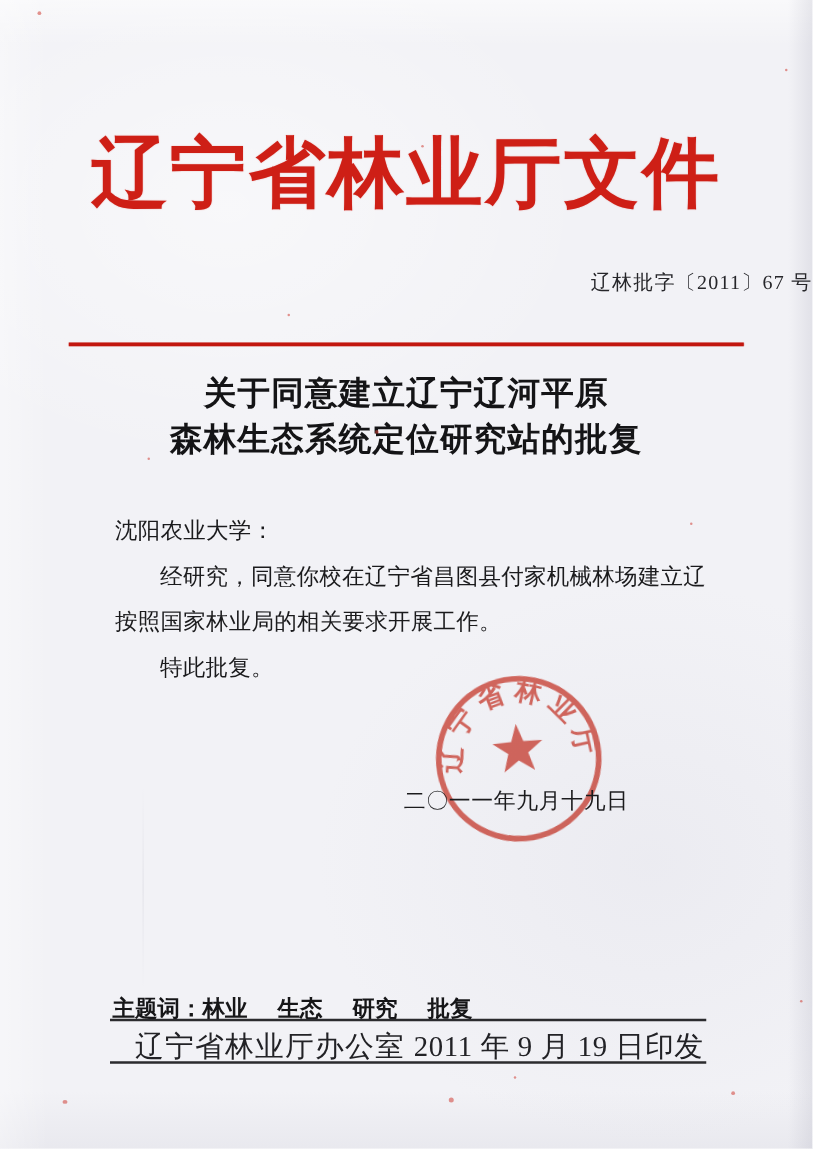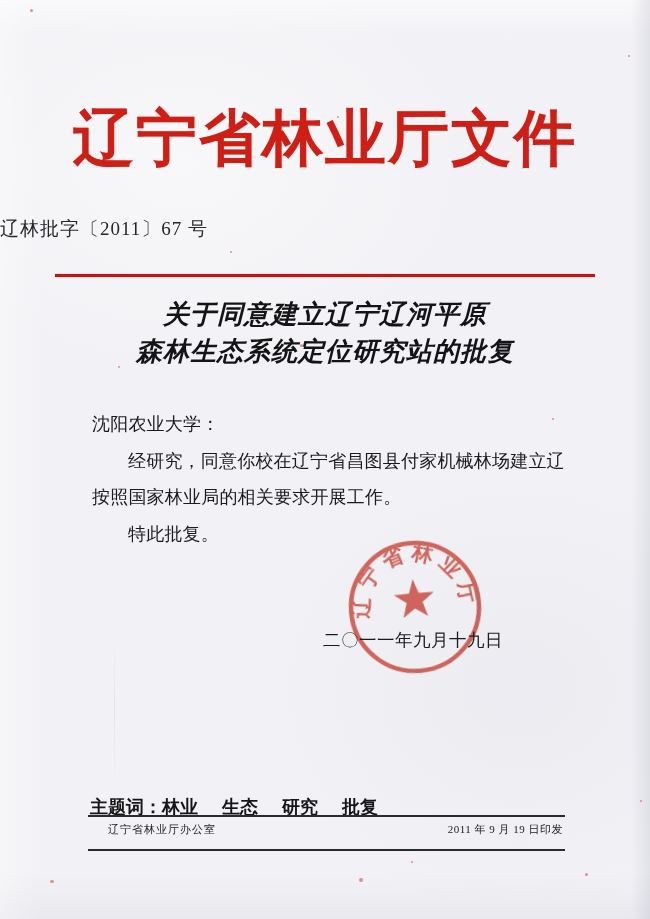--- a/index.html
+++ b/index.html
@@ -26,34 +26,33 @@
     top:98px;left:0;width:650px;
     text-align:center;
     font-size:61px;font-weight:bold;
     letter-spacing:2px;
     color:#ce1f16;
     text-shadow:0 0 1px rgba(206,31,22,.45);
     white-space:nowrap;
   }
   .doc-number{
     top:216px;left:0;width:650px;
-    text-align:left;font-size:19px;letter-spacing:1px;
+    text-align:right;font-size:16px;letter-spacing:1px;
     color:#26262a;
   }
   .red-rule{
     top:274px;left:55px;width:540px;height:3px;
     background:#c2170f;
     box-shadow:0 0 1px rgba(194,23,15,.6);
   }
   .subject{
     top:296px;left:0;width:650px;
     text-align:center;font-size:26px;font-weight:bold;
     letter-spacing:1px;line-height:37px;color:#141416;
     white-space:nowrap;
-    font-style:italic;
   }
   .body-block{
     top:406px;left:92px;width:478px;
     font-size:18px;line-height:36.6px;color:#1b1b1d;
     letter-spacing:.2px;
   }
   .indent{ text-indent:36px; }
   
   .seal{
     top:536px;left:344px;width:142px;height:142px;
@@ -75,21 +74,21 @@
     font-weight:bold;font-size:18px;color:#161618;
     white-space:nowrap;
   }
   .kw-row .kw{ margin-right:24px; }
   .f-rule{ left:88px;width:477px;height:2px;background:#2b2b2e; }
   .f-rule-1{ top:815px; }
   .f-rule-2{ top:849px; }
   .office-row{
     top:822px;left:88px;width:477px;
     display:flex;justify-content:space-between;align-items:baseline;
-    font-size:11px;color:#222226;
+    font-size:23px;color:#222226;
     padding:0;box-sizing:border-box;
   }
   .office-row .office{ margin-left:20px; letter-spacing:1px;}
   .office-row .printdate{ margin-right:2px; letter-spacing:.5px;}
   
   .speck{ position:absolute;border-radius:50%;background:rgba(208,62,52,.55); }
   .crease-v{
     top:628px;left:114px;width:1px;height:165px;
     background:linear-gradient(180deg, rgba(130,130,150,0), rgba(130,130,150,.12), rgba(130,130,150,0));
   }

